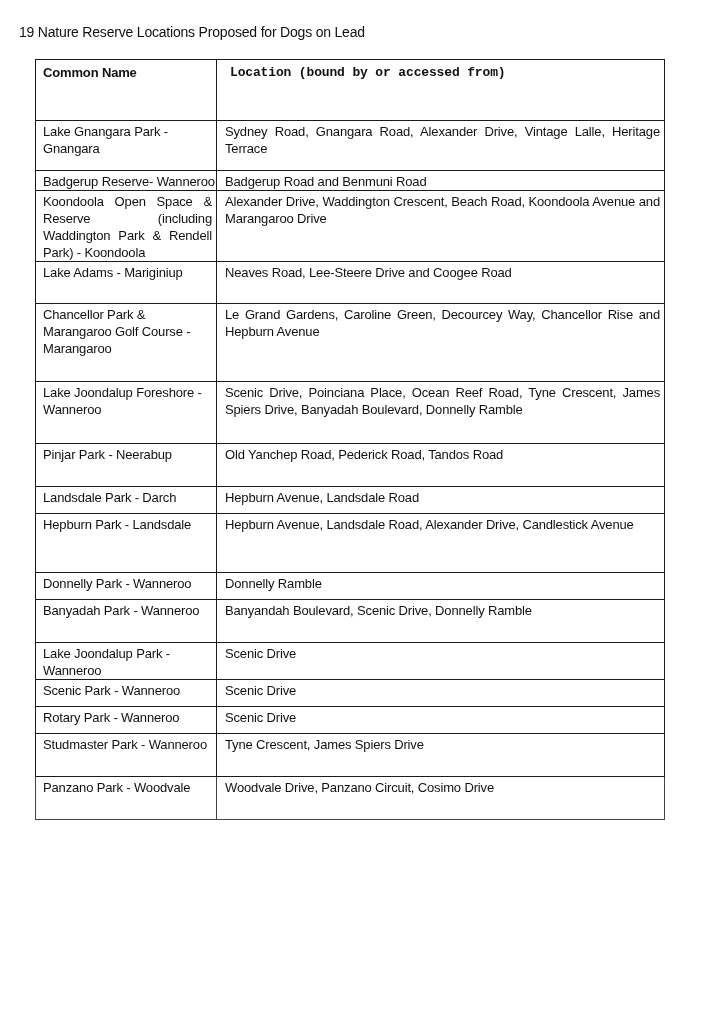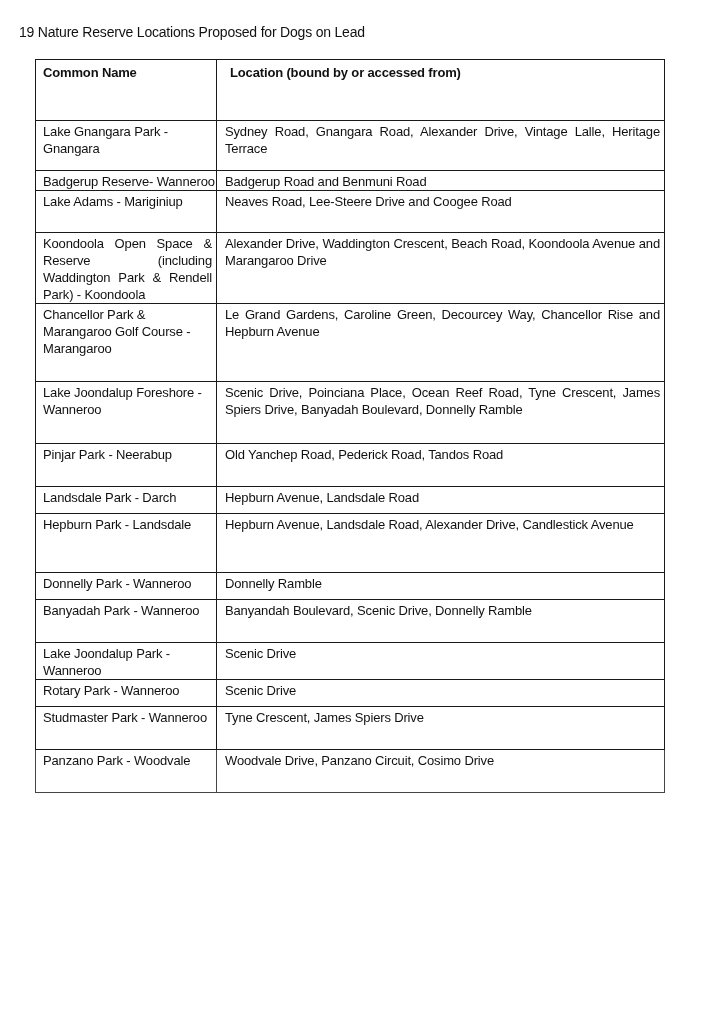--- a/index.html
+++ b/index.html
@@ -7,21 +7,21 @@
          font-family: "Liberation Sans", sans-serif; color: #111; }
   .title { position: absolute; left: 19px; top: 24px; font-size: 14px; letter-spacing: -0.2px; }
   table { position: absolute; left: 35px; top: 59px; width: 629px; border-collapse: collapse;
           table-layout: fixed; }
   col.c1 { width: 181px; }
   col.c2 { width: 448px; }
   td, th { border: 1.5px solid #1a1a1a; vertical-align: top; font-size: 13px; line-height: 17px;
            padding: 2px 4px 0 7px; text-align: left; font-weight: normal; letter-spacing: -0.15px; }
   th { font-weight: bold; padding-top: 4px; }
   td.loc, th.loc { padding-left: 8px; padding-right: 4px; text-align: justify; }
-  th.loc { padding-left: 13px; }
+  th.loc { padding-left: 13px; font-family: Liberation Mono, monospace; }
   td.name.j { text-align: justify; }
   
   tr.light td { border-color: #444; }
 </style>
 </head>
 <body>
 
 <div class="title">19 Nature Reserve Locations Proposed for Dogs on Lead</div>
 
 <table>
@@ -37,27 +37,27 @@
   </thead>
   <tbody>
     <tr style="height:50px">
       <td class="name">Lake Gnangara Park - Gnangara</td>
       <td class="loc">Sydney Road, Gnangara Road, Alexander Drive, Vintage Lalle, Heritage Terrace</td>
     </tr>
     <tr style="height:19px">
       <td class="name" style="padding-left:7px;padding-right:0;white-space:nowrap;">Badgerup Reserve- Wanneroo</td>
       <td class="loc">Badgerup Road and Benmuni Road</td>
     </tr>
+    <tr style="height:71px">
+      <td class="name j">Koondoola Open Space &amp; Reserve (including Waddington Park &amp; Rendell Park) - Koondoola</td>
+      <td class="loc">Alexander Drive, Waddington Crescent, Beach Road, Koondoola Avenue and Marangaroo Drive</td>
+    </tr>
     <tr style="height:42px">
       <td class="name">Lake Adams - Mariginiup</td>
       <td class="loc">Neaves Road, Lee-Steere Drive and Coogee Road</td>
-    </tr>
-    <tr style="height:71px">
-      <td class="name j">Koondoola Open Space &amp; Reserve (including Waddington Park &amp; Rendell Park) - Koondoola</td>
-      <td class="loc">Alexander Drive, Waddington Crescent, Beach Road, Koondoola Avenue and Marangaroo Drive</td>
     </tr>
     <tr style="height:78px">
       <td class="name">Chancellor Park &amp; Marangaroo Golf Course - Marangaroo</td>
       <td class="loc">Le Grand Gardens, Caroline Green, Decourcey Way, Chancellor Rise and Hepburn Avenue</td>
     </tr>
     <tr style="height:62px">
       <td class="name">Lake Joondalup Foreshore - Wanneroo</td>
       <td class="loc">Scenic Drive, Poinciana Place, Ocean Reef Road, Tyne Crescent, James Spiers Drive, Banyadah Boulevard, Donnelly Ramble</td>
     </tr>
     <tr style="height:43px">
@@ -78,20 +78,24 @@
     </tr>
     <tr style="height:43px">
       <td class="name">Banyadah Park - Wanneroo</td>
       <td class="loc">Banyandah Boulevard, Scenic Drive, Donnelly Ramble</td>
     </tr>
     <tr style="height:35px">
       <td class="name">Lake Joondalup Park - Wanneroo</td>
       <td class="loc">Scenic Drive</td>
     </tr>
     <tr style="height:27px">
+      <td class="name">Scenic Park - Wanneroo</td>
+      <td class="loc">Scenic Drive</td>
+    </tr>
+    <tr style="height:27px">
       <td class="name">Rotary Park - Wanneroo</td>
       <td class="loc">Scenic Drive</td>
     </tr>
     <tr style="height:43px">
       <td class="name">Studmaster Park - Wanneroo</td>
       <td class="loc">Tyne Crescent, James Spiers Drive</td>
     </tr>
     <tr class="light" style="height:43px">
       <td class="name">Panzano Park - Woodvale</td>
       <td class="loc">Woodvale Drive, Panzano Circuit, Cosimo Drive</td>

